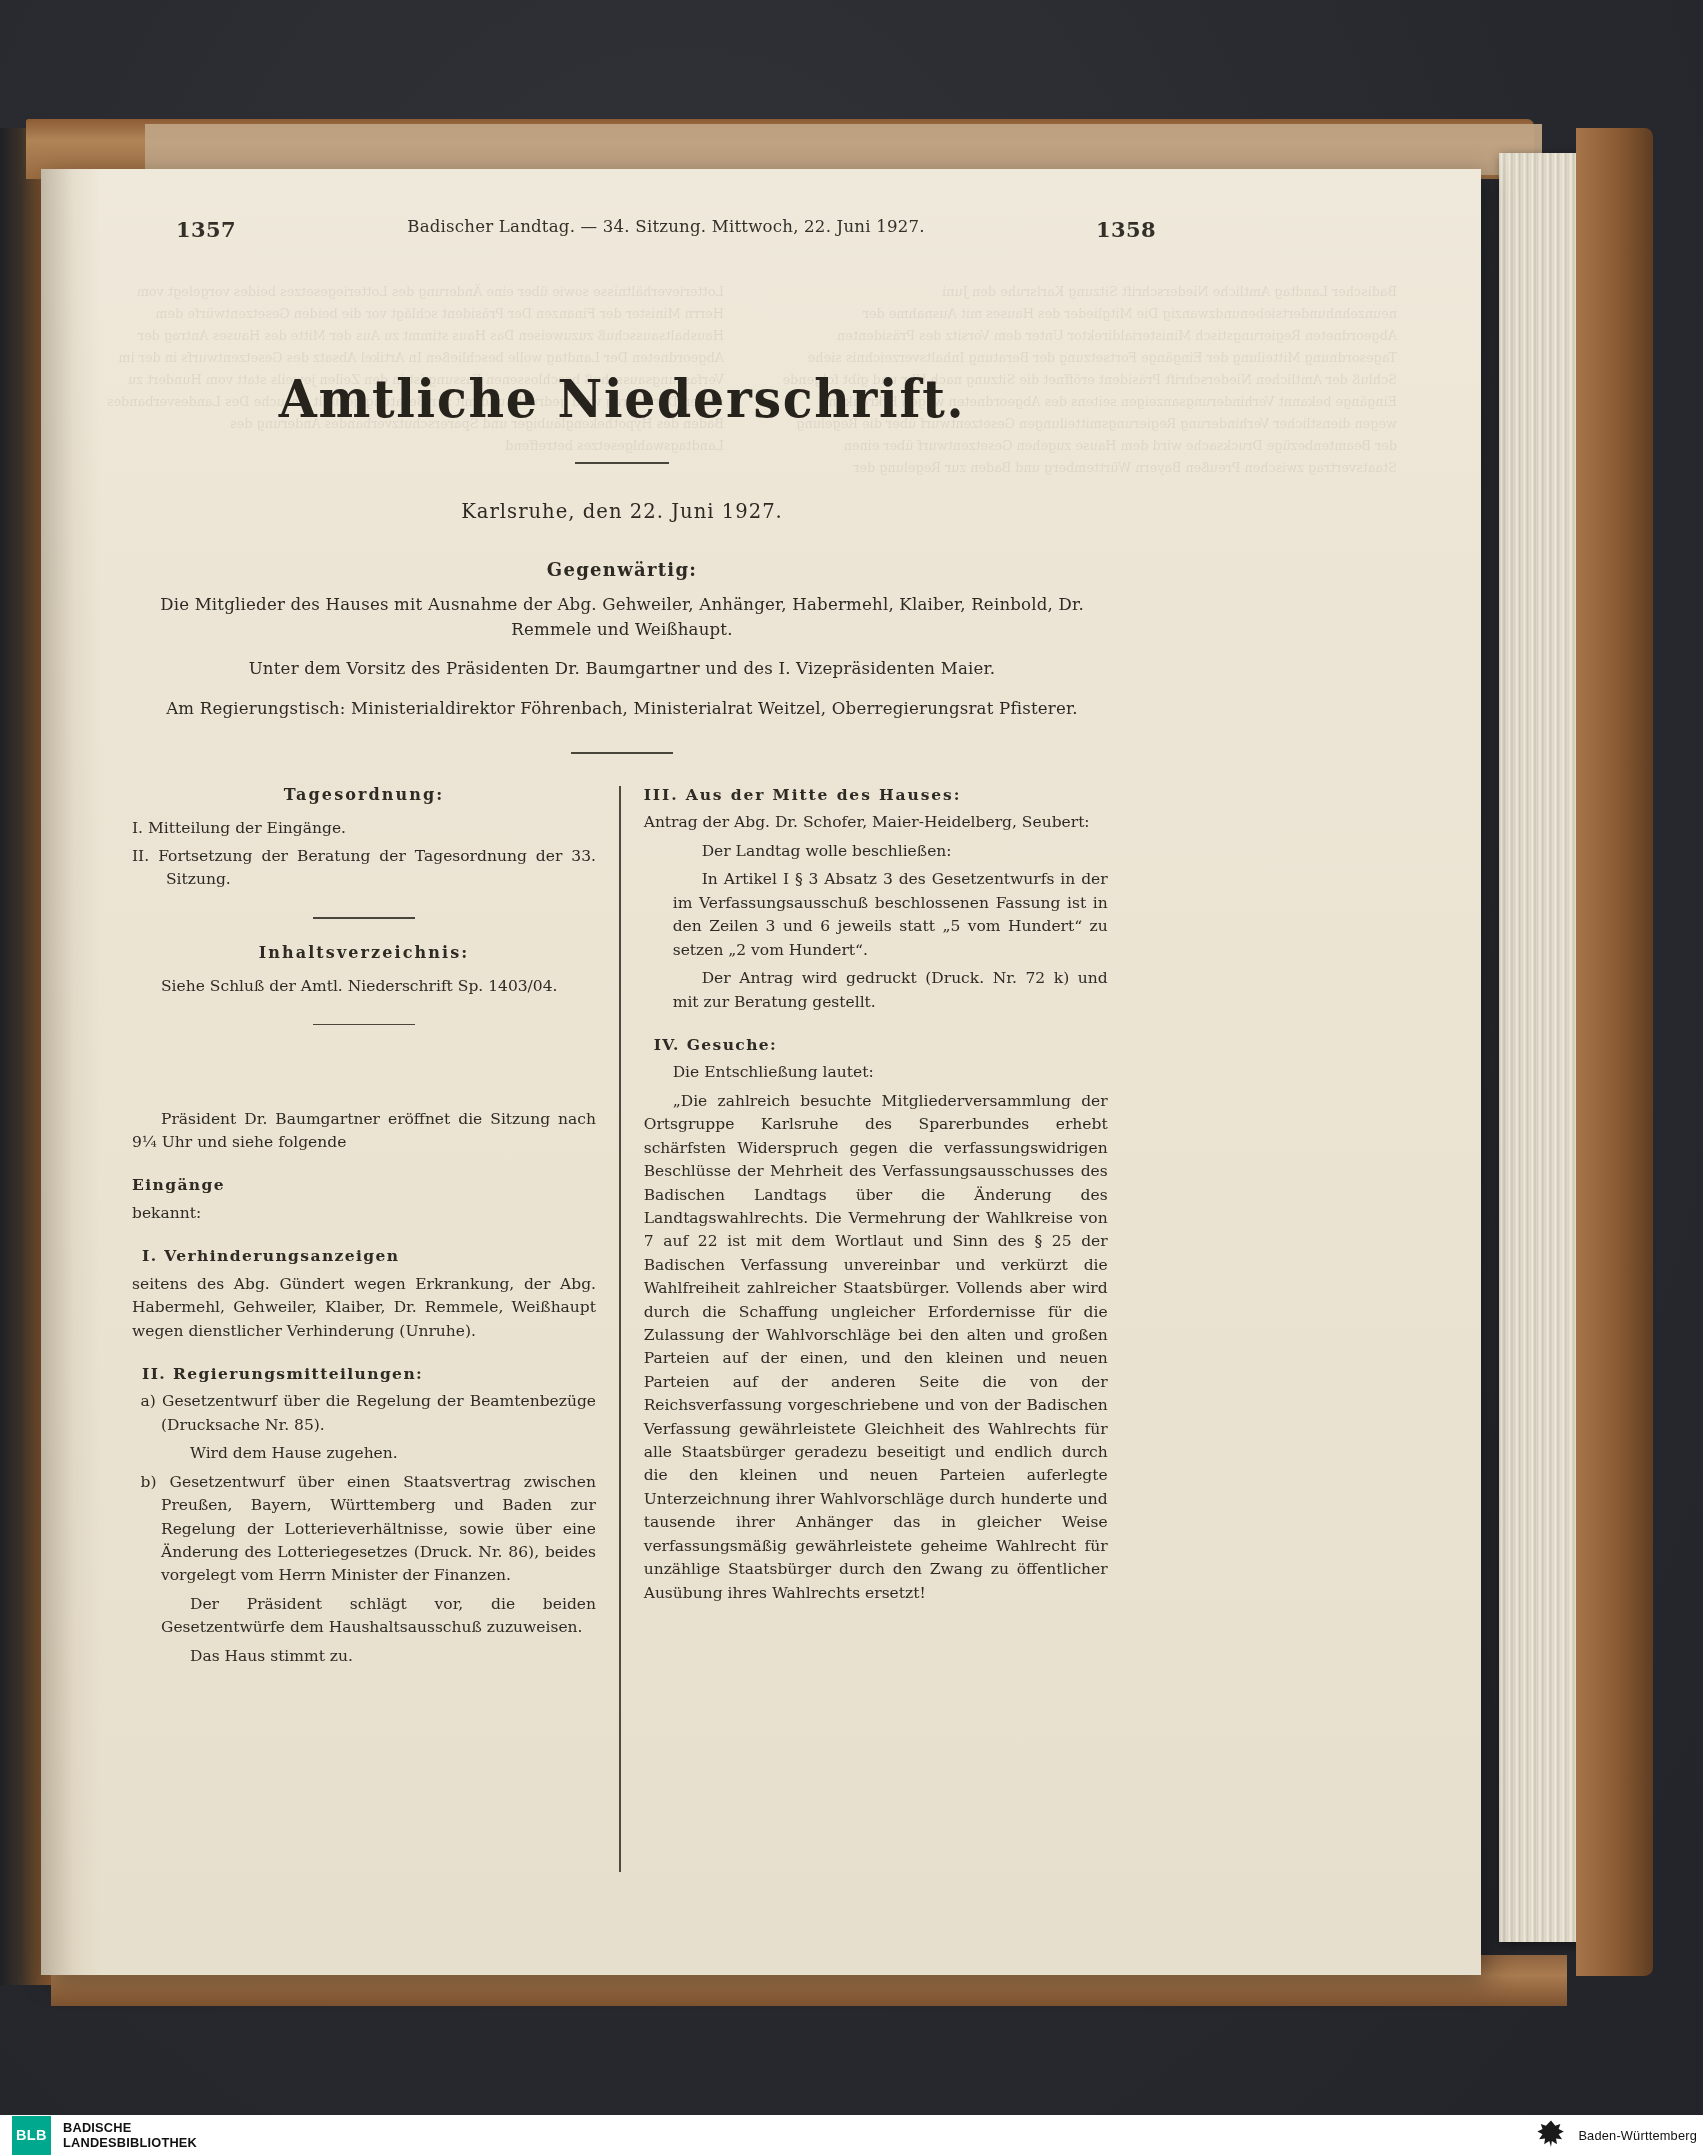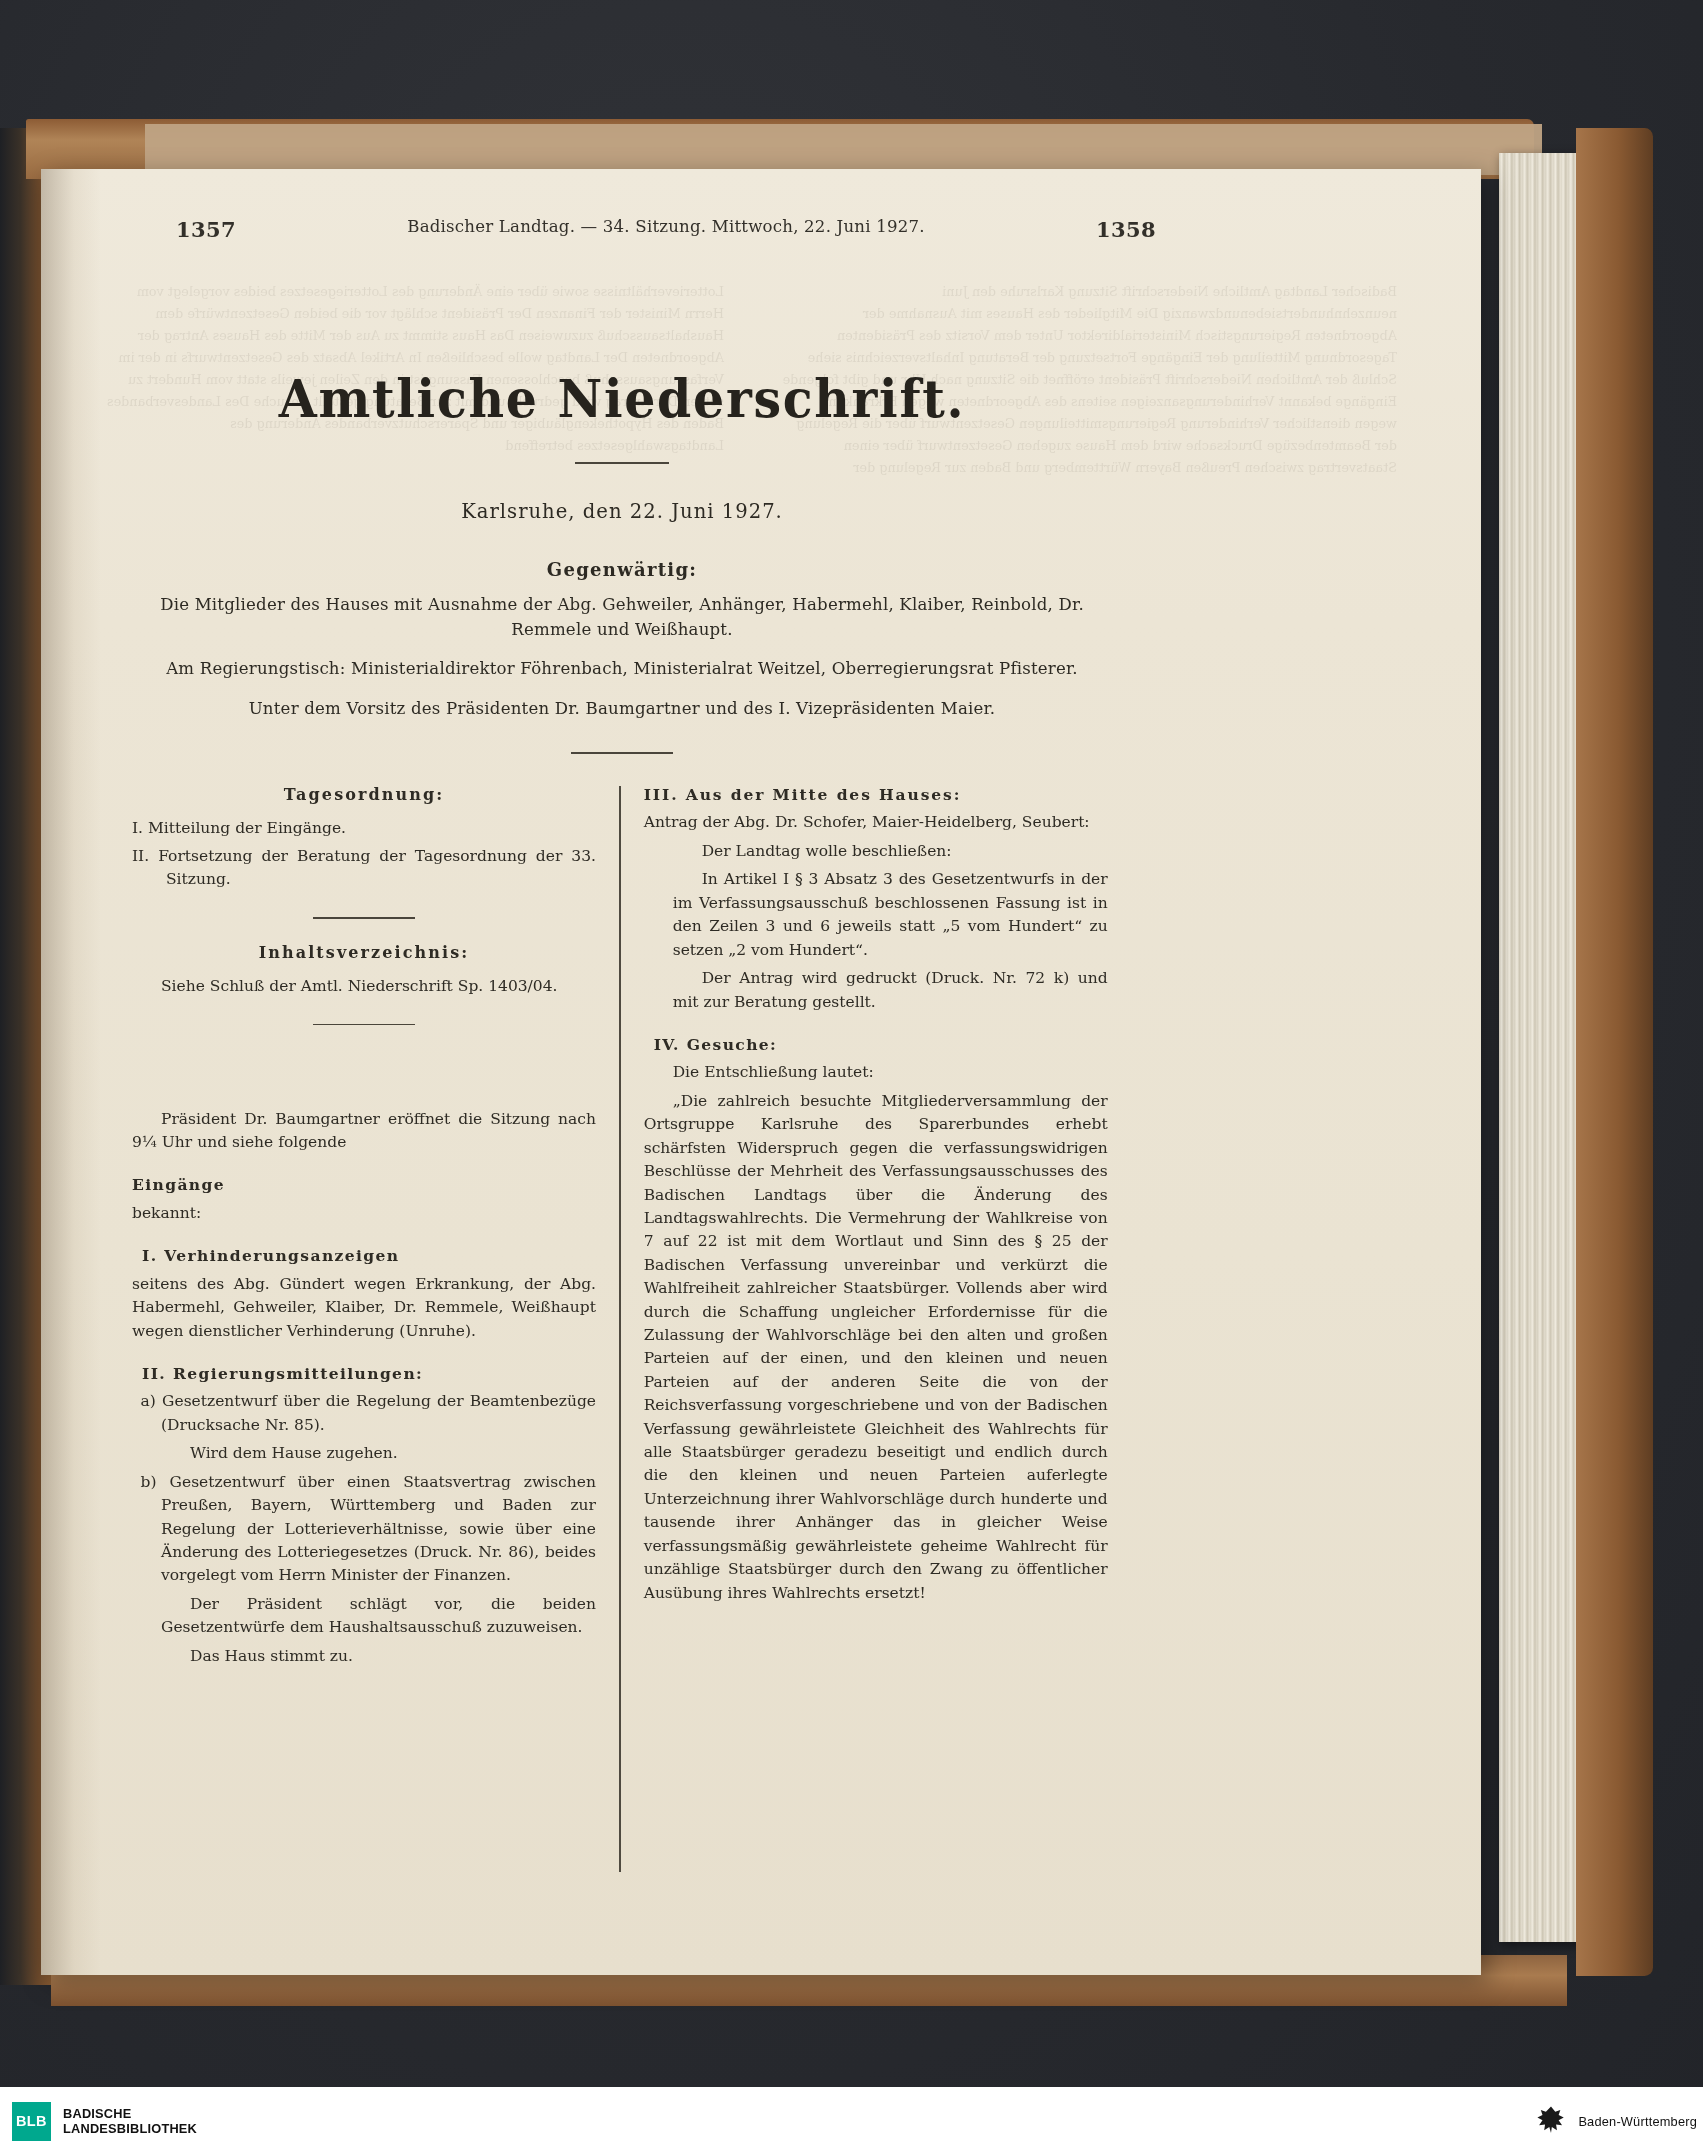--- a/index.html
+++ b/index.html
@@ -249,21 +249,21 @@
     height: 1.7px;
     background: #4a453b;
     margin: 25.6px auto 22px auto;
   }
   .gap-lg { height: 55px; }
 
   
   .footer {
     position: absolute;
     left: 0; bottom: 0;
-    width: 1704px; height: 68px;
+    width: 1704px; height: 40px;
     background: #ffffff;
     display: flex;
     align-items: center;
     justify-content: space-between;
     font-family: "Liberation Sans", sans-serif;
   }
   .blb-left {
     display: flex;
     align-items: center;
     gap: 12px;
@@ -336,22 +336,22 @@
       <div class="folio">1357</div>
       <div class="head-center">Badischer Landtag. — 34. Sitzung. Mittwoch, 22. Juni 1927.</div>
       <div class="folio">1358</div>
     </div>
 
     <div class="title-main">Amtliche Niederschrift.</div>
     <div class="rule-short"></div>
     <div class="title-place">Karlsruhe, den 22. Juni 1927.</div>
     <div class="present-label">Gegenwärtig:</div>
     <div class="present-line">Die Mitglieder des Hauses mit Ausnahme der Abg. Gehweiler, Anhänger, Habermehl, Klaiber, Reinbold, Dr. Remmele und Weißhaupt.</div>
+    <div class="present-line indent2">Unter dem Vorsitz des Präsidenten Dr. Baumgartner und des I. Vizepräsidenten Maier.</div>
     <div class="present-line indent2">Am Regierungstisch: Ministerialdirektor Föhrenbach, Ministerialrat Weitzel, Oberregierungsrat Pfisterer.</div>
-    <div class="present-line indent2">Unter dem Vorsitz des Präsidenten Dr. Baumgartner und des I. Vizepräsidenten Maier.</div>
 
     <div class="rule-mid"></div>
 
     <div class="cols">
 
       <div class="col">
         <div class="ctr-bold">Tagesordnung:</div>
         <div class="hang1">I. Mitteilung der Eingänge.</div>
         <div class="hang1">II. Fortsetzung der Beratung der Tagesordnung der 33. Sitzung.</div>
 

